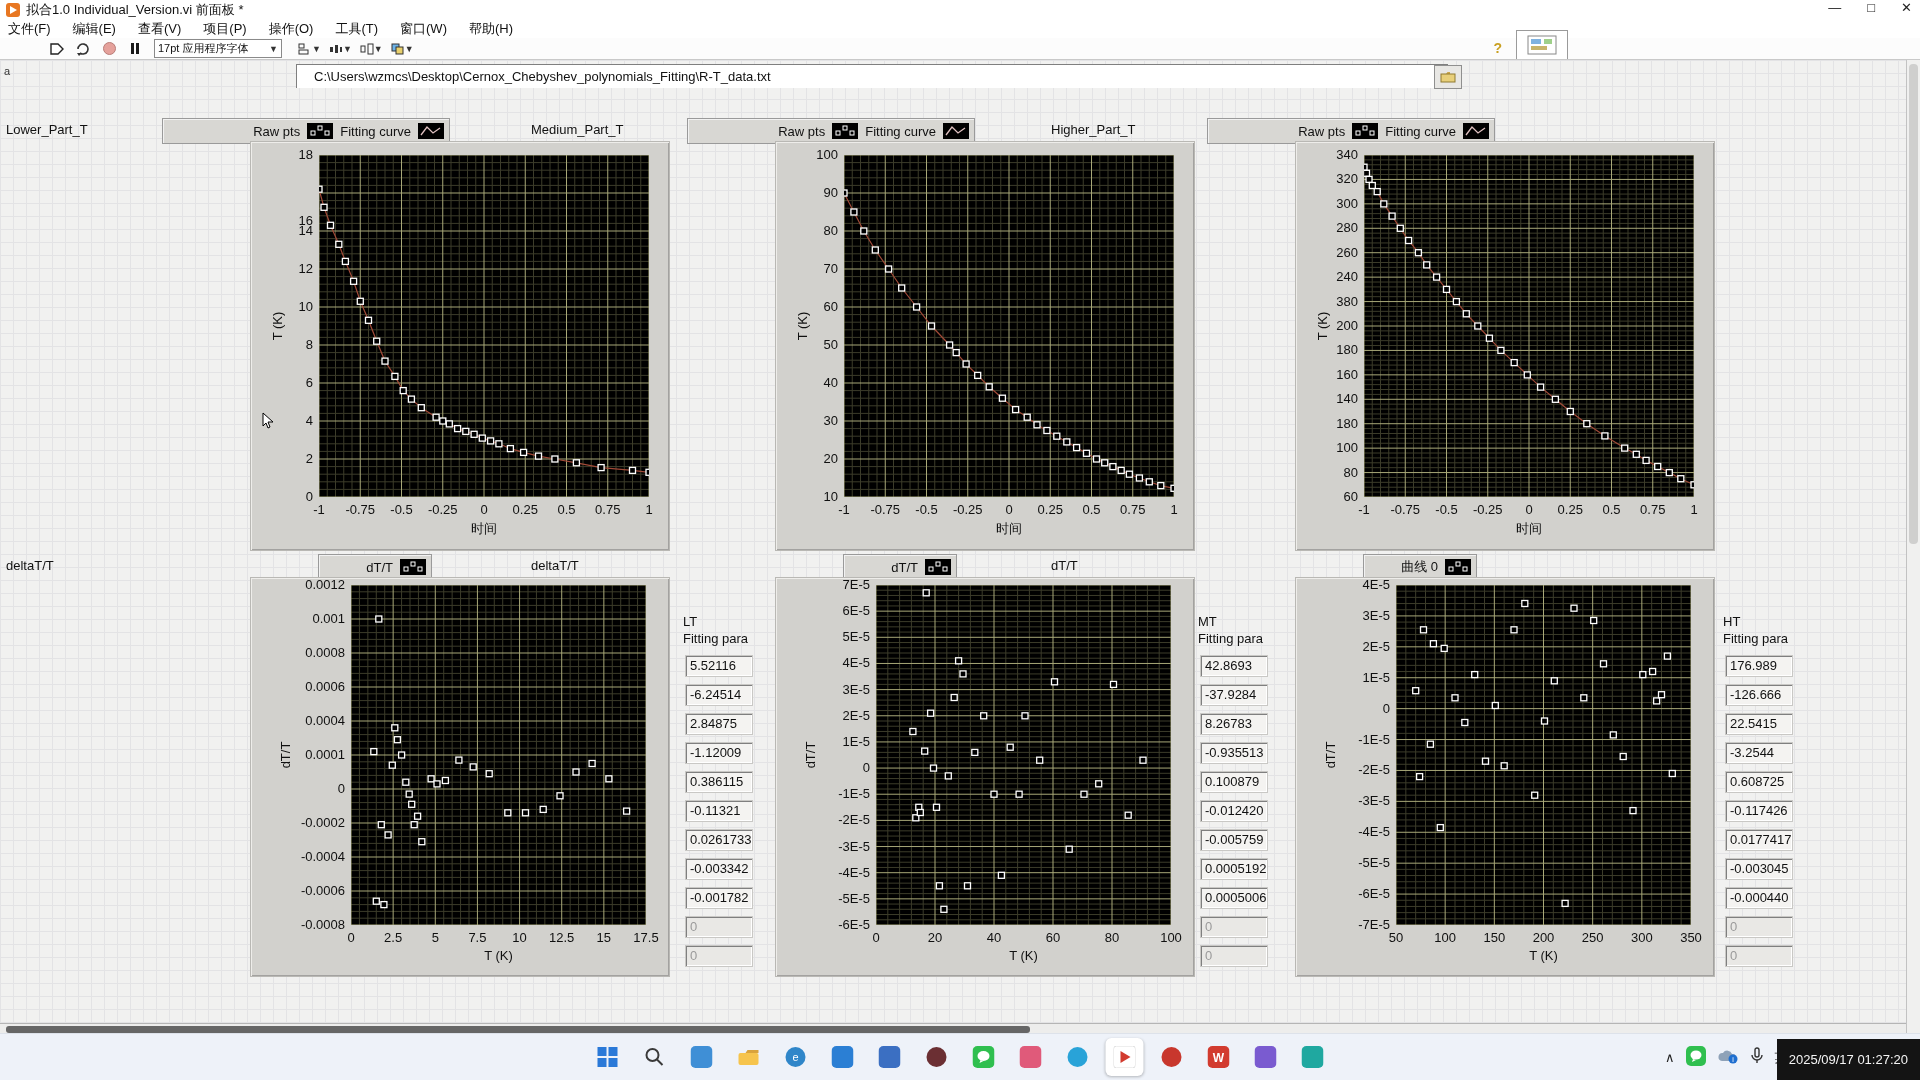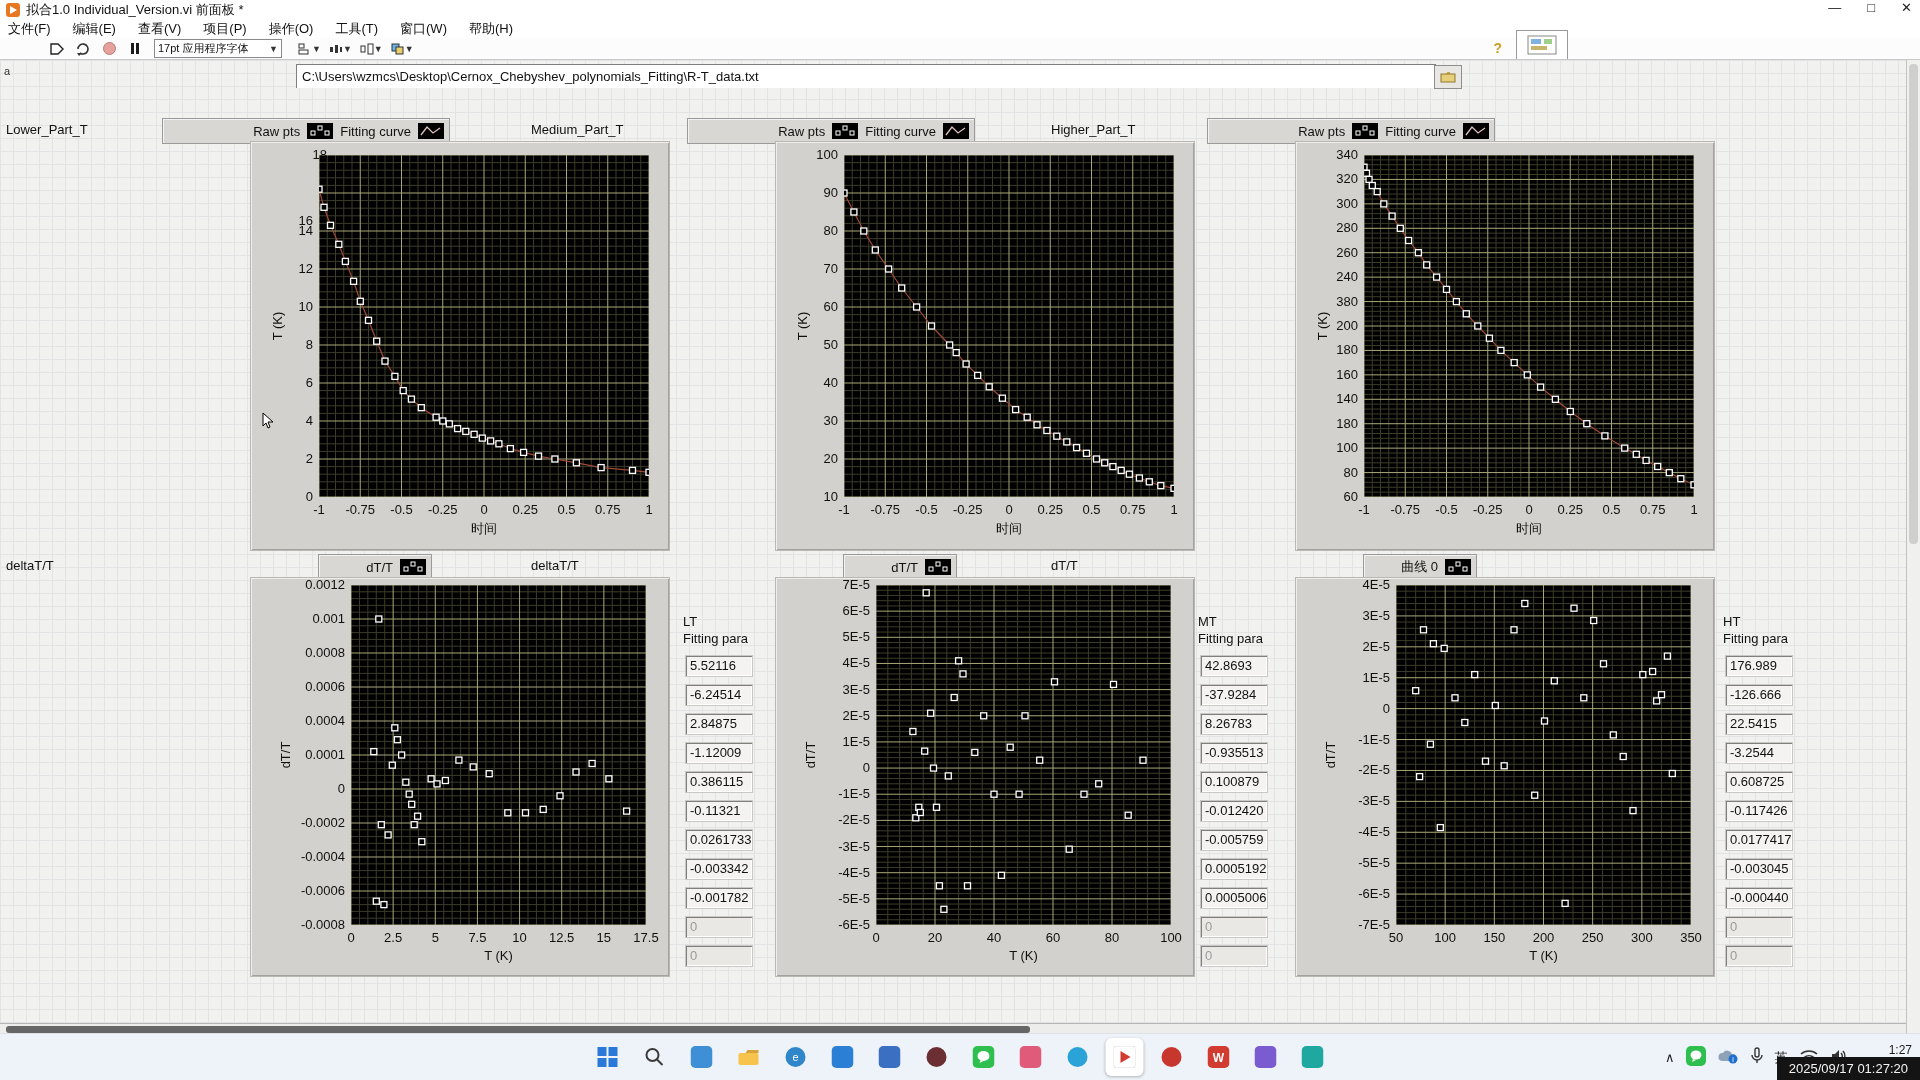--- a/index.html
+++ b/index.html
@@ -21,21 +21,21 @@
   .pause-bars{display:flex;gap:2px;}
   .pause-bars i{display:block;width:3px;height:11px;background:#1a1a1a;}
   .abort-circle{width:11px;height:11px;border-radius:50%;background:#e5a19b;border:1px solid #b97d78;}
   .help-q{position:absolute;right:418px;top:2px;font-weight:bold;font-size:14px;color:#c9a021;}
   .vi-icon-box{position:absolute;right:352px;top:-8px;width:50px;height:28px;background:#fff;border:1px solid #9a9a9a;display:flex;align-items:center;justify-content:center;}
   
   .panel{position:absolute;left:0;top:59px;width:1920px;height:974px;background-color:#f1f1f0;
     background-image:linear-gradient(#e3e3e5 1px,transparent 1px),linear-gradient(90deg,#e3e3e5 1px,transparent 1px);
     background-size:13px 13px;border-top:1px solid #c9c9c9;}
   .path-ctl{position:absolute;left:296px;top:4px;width:1134px;height:24px;background:#fff;
-    box-shadow:inset 1px 1px 0 #7f7f7f,inset -1px -1px 0 #fff;display:flex;align-items:center;font-size:13px;padding-left:6px;}
+    box-shadow:inset 1px 1px 0 #7f7f7f,inset -1px -1px 0 #fff;display:flex;align-items:center;font-size:13px;padding-left:18px;}
   .path-glyph{position:absolute;left:4px;top:5px;font-size:11px;color:#333;}
   .browse-btn{position:absolute;left:1434px;top:5px;width:26px;height:22px;background:#e8e7e4;border:1px solid #8f8f8f;
     display:flex;align-items:center;justify-content:center;}
   .g-title{position:absolute;font-size:13px;color:#111;}
   .legend{position:absolute;height:24px;background:#d8d7d3;border:1px solid #9a9a9a;box-shadow:inset 1px 1px 0 #f2f2f2;
     display:flex;align-items:center;justify-content:flex-end;gap:7px;padding:0 5px;}
   .leg-label{font-size:13px;}
   .leg-icon{display:flex;}
   .graph{position:absolute;width:418px;background:#d2d1cd;border:1px solid #b9b8b4;
     box-shadow:inset 1px 1px 0 #eeedea,inset -1px -1px 0 #a3a2a0;}
@@ -69,21 +69,21 @@
   .vthumb{position:absolute;left:2px;top:4px;width:9px;height:480px;background:#cfcfce;border-radius:4px;}
   .cursor{position:absolute;z-index:40;}
   
   .taskbar{position:absolute;left:0;top:1033px;width:1920px;height:47px;background:#eef2f9;border-top:1px solid #dde2ea;}
   .tb-center{position:absolute;left:50%;top:4px;transform:translateX(-50%);display:flex;gap:9px;}
   .tb-cell{width:38px;height:38px;border-radius:6px;display:flex;align-items:center;justify-content:center;}
   .tb-cell.active{background:#fff;box-shadow:0 1px 3px rgba(0,0,0,.25);}
   .tray{position:absolute;right:8px;top:0;height:47px;display:flex;align-items:center;gap:11px;}
   .tray-glyph{font-size:13px;color:#222;}
   .clock{font-size:12px;text-align:right;line-height:1.25;color:#1b1b1b;}
-  .tooltip{position:absolute;right:0;bottom:1px;background:#141414;color:#f4f4f4;font-size:13px;padding:4px 12px;z-index:60;white-space:nowrap;}
+  .tooltip{position:absolute;right:0;bottom:1px;background:#141414;color:#f4f4f4;font-size:13px;padding:13px 12px;z-index:60;white-space:nowrap;}
 </style>
 </head>
 <body>
 
 <div id="screen">
 
   <div class="titlebar">
     <span class="lv-logo"></span>
     <span class="title-text">拟合1.0 Individual_Version.vi 前面板 *</span>
     <div class="win-btns">
@@ -392,21 +392,21 @@
             <rect x="176.9" y="285.8" width="6" height="6" fill="#000" stroke="#ffffff" stroke-width="1.3"></rect>
             <rect x="188.4" y="290.6" width="6" height="6" fill="#000" stroke="#ffffff" stroke-width="1.3"></rect>
             <rect x="201.6" y="294.4" width="6" height="6" fill="#000" stroke="#ffffff" stroke-width="1.3"></rect>
             <rect x="216.5" y="298.1" width="6" height="6" fill="#000" stroke="#ffffff" stroke-width="1.3"></rect>
             <rect x="232.9" y="301.0" width="6" height="6" fill="#000" stroke="#ffffff" stroke-width="1.3"></rect>
             <rect x="254.4" y="304.8" width="6" height="6" fill="#000" stroke="#ffffff" stroke-width="1.3"></rect>
             <rect x="279.1" y="309.6" width="6" height="6" fill="#000" stroke="#ffffff" stroke-width="1.3"></rect>
             <rect x="310.5" y="312.4" width="6" height="6" fill="#000" stroke="#ffffff" stroke-width="1.3"></rect>
             <rect x="327.0" y="314.3" width="6" height="6" fill="#000" stroke="#ffffff" stroke-width="1.3"></rect>
           </svg></div>
-        <div class="ytick" style="left: 20px; top: 5px;">18</div>
+        <div class="ytick" style="left: 6px; top: 5px;">18</div>
         <div class="ytick" style="left: 6px; top: 43px; margin-top: 28px;">16</div>
         <div class="ytick" style="left: 6px; top: 81px;">14</div>
         <div class="ytick" style="left: 6px; top: 119px;">12</div>
         <div class="ytick" style="left: 6px; top: 157px;">10</div>
         <div class="ytick" style="left: 6px; top: 195px;">8</div>
         <div class="ytick" style="left: 6px; top: 233px;">6</div>
         <div class="ytick" style="left: 6px; top: 271px;">4</div>
         <div class="ytick" style="left: 6px; top: 309px;">2</div>
         <div class="ytick" style="left: 6px; top: 347px;">0</div>
         <div class="xtick" style="left: 68px; top: 360px;">-1</div>

